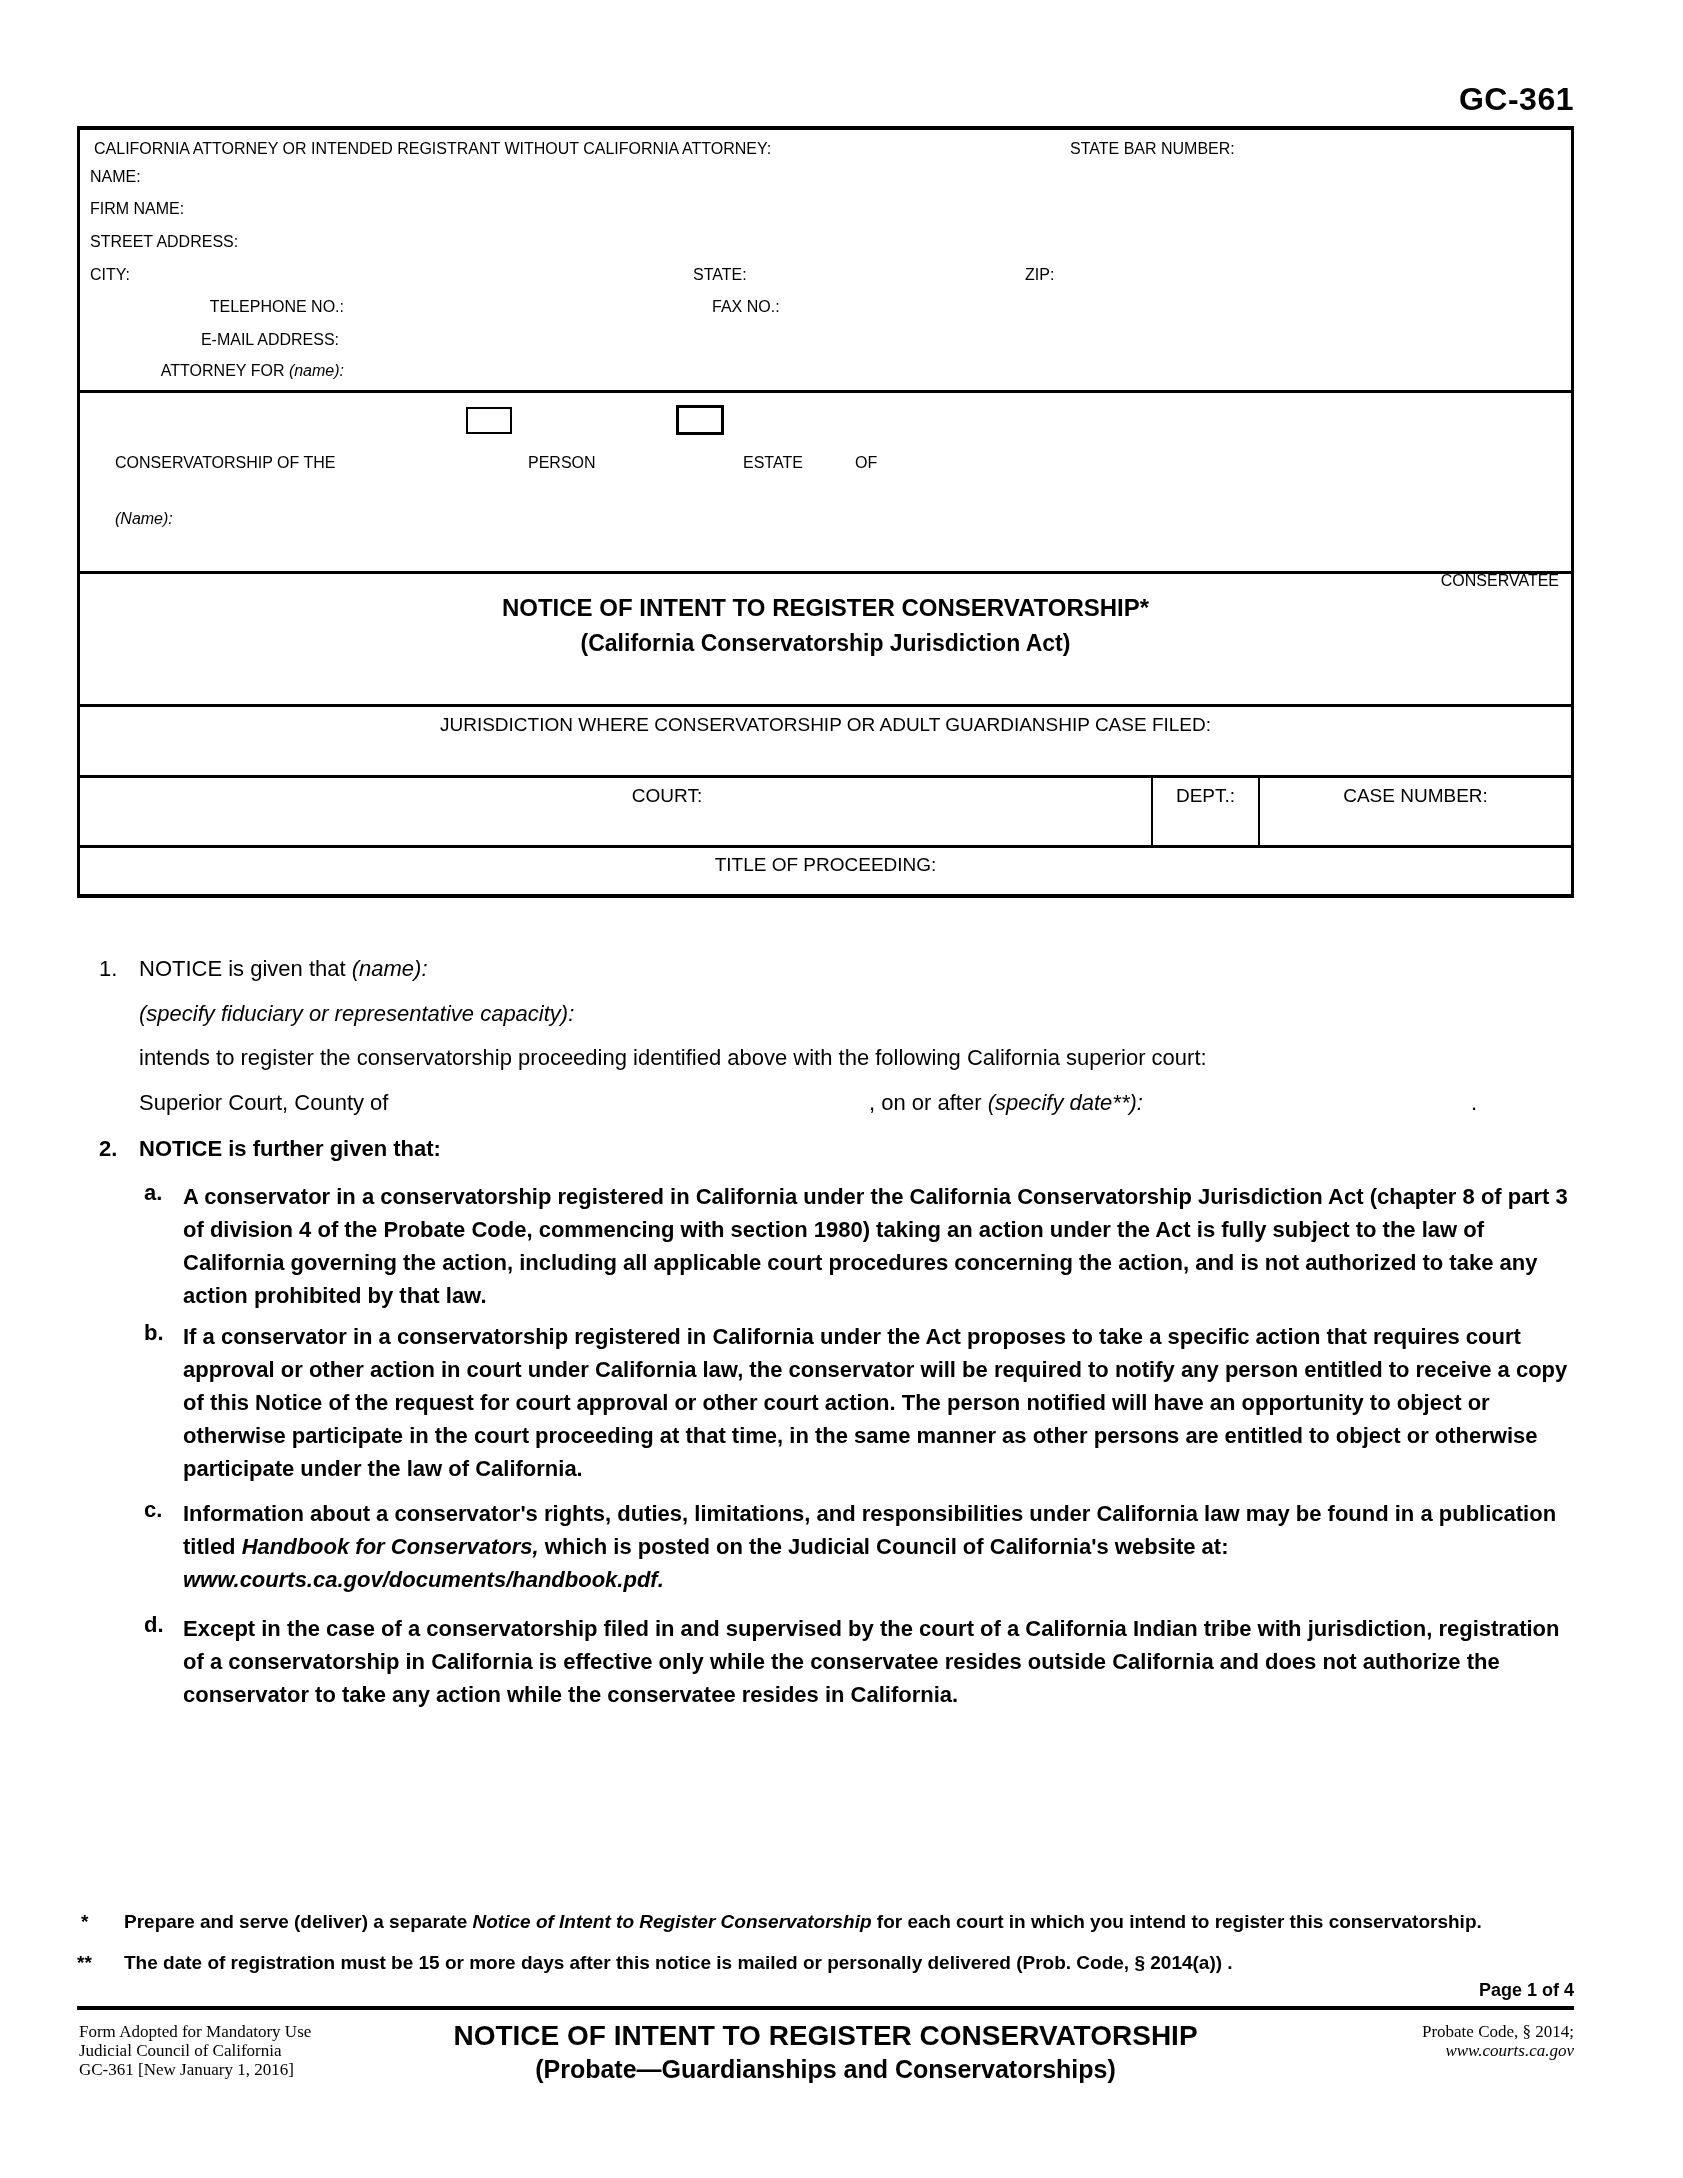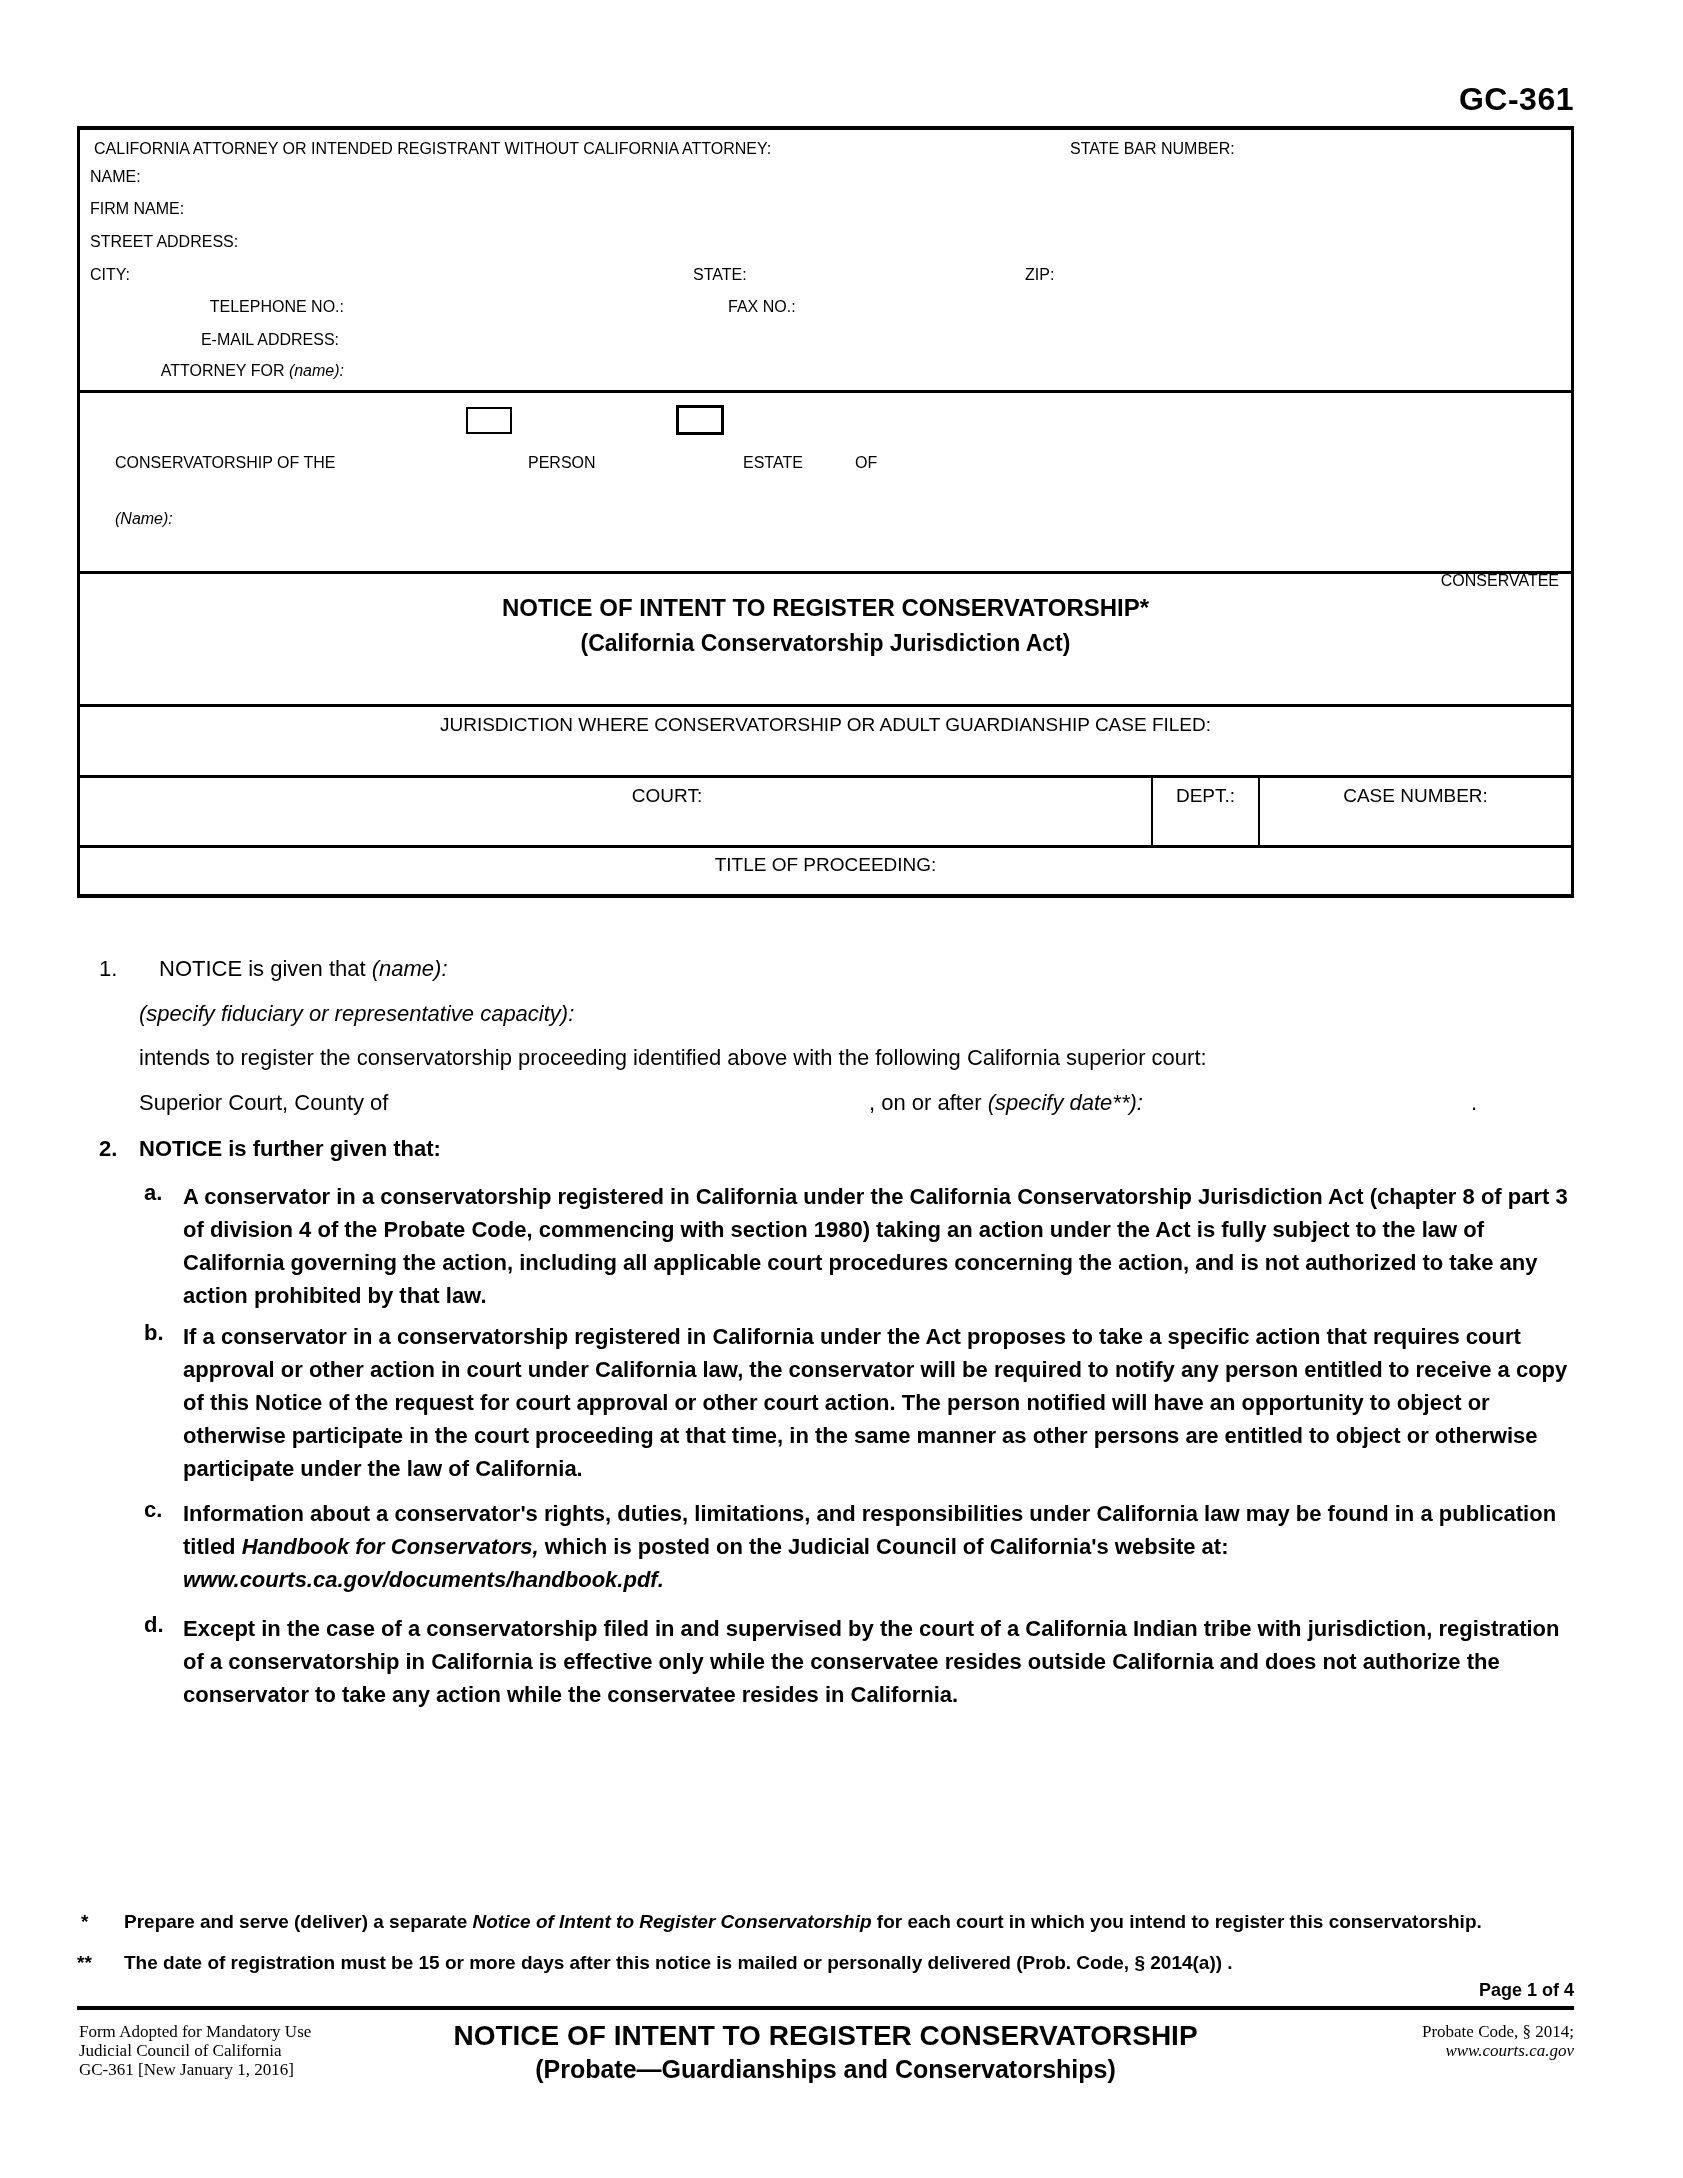--- a/index.html
+++ b/index.html
@@ -46,21 +46,21 @@
     <div>
       <span class="abs small-label" style="left:14px; top:10px;">CALIFORNIA ATTORNEY OR INTENDED REGISTRANT WITHOUT CALIFORNIA ATTORNEY:</span>
       <span class="abs small-label" style="left:990px; top:10px;">STATE BAR NUMBER:</span>
       <span class="abs small-label" style="left:10px; top:38px;">NAME:</span>
       <span class="abs small-label" style="left:10px; top:70px;">FIRM NAME:</span>
       <span class="abs small-label" style="left:10px; top:103px;">STREET ADDRESS:</span>
       <span class="abs small-label" style="left:10px; top:136px;">CITY:</span>
       <span class="abs small-label" style="left:613px; top:136px;">STATE:</span>
       <span class="abs small-label" style="left:945px; top:136px;">ZIP:</span>
       <span class="abs small-label" style="left:0; top:168px; width:264px; text-align:right;">TELEPHONE NO.:</span>
-      <span class="abs small-label" style="left:648px; top:168px;">FAX NO.:</span>
+      <span class="abs small-label" style="left:632px; top:168px;">FAX NO.:</span>
       <span class="abs small-label" style="left:0; top:201px; width:259px; text-align:right;">E-MAIL ADDRESS:</span>
       <span class="abs small-label" style="left:0; top:232px; width:264px; text-align:right;"><span>ATTORNEY FOR </span><span class="it">(name):</span></span>
     </div>
 
     <div class="row" style="top:260px; height:180px;">
       <span class="abs cap-label" style="left:35px; top:13px;">CONSERVATORSHIP OF THE</span>
       <span class="checkbox" style="left:386px; top:14px; width:46px; height:27px;"></span>
       <span class="abs cap-label" style="left:448px; top:13px;">PERSON</span>
       <span class="checkbox" style="left:596px; top:12px; width:48px; height:30px; border-width:3px;"></span>
       <span class="abs cap-label" style="left:663px; top:13px;">ESTATE</span>
@@ -89,21 +89,21 @@
         <div class="hdr-label" style="margin-top:7px;">CASE NUMBER:</div>
       </div>
     </div>
 
     <div class="row" style="top:715px; bottom:0; text-align:center;">
       <div class="hdr-label" style="margin-top:6px;">TITLE OF PROCEEDING:</div>
     </div>
   </div>
 
   <span class="line" style="left:99px; top:956px;">1.</span>
-  <div class="line" style="left:139px; top:956px;margin-left:20px;">
+  <div class="line" style="left:139px; top:956px;">
     <span>NOTICE is given that </span><span class="it">(name):</span>
   </div>
   <div class="line it" style="left:139px; top:1001px;">(specify fiduciary or representative capacity):</div>
   <div class="line" style="left:139px; top:1045px;">intends to register the conservatorship proceeding identified above with the following California superior court:</div>
   <div class="line" style="left:139px; top:1090px; width:1436px;">
     <span>Superior Court, County of</span>
     <span class="abs" style="left:730px; top:0;"><span>, on or after </span><span class="it">(specify date**):</span></span>
     <span class="abs" style="left:1332px; top:0;">.</span>
   </div>
 

